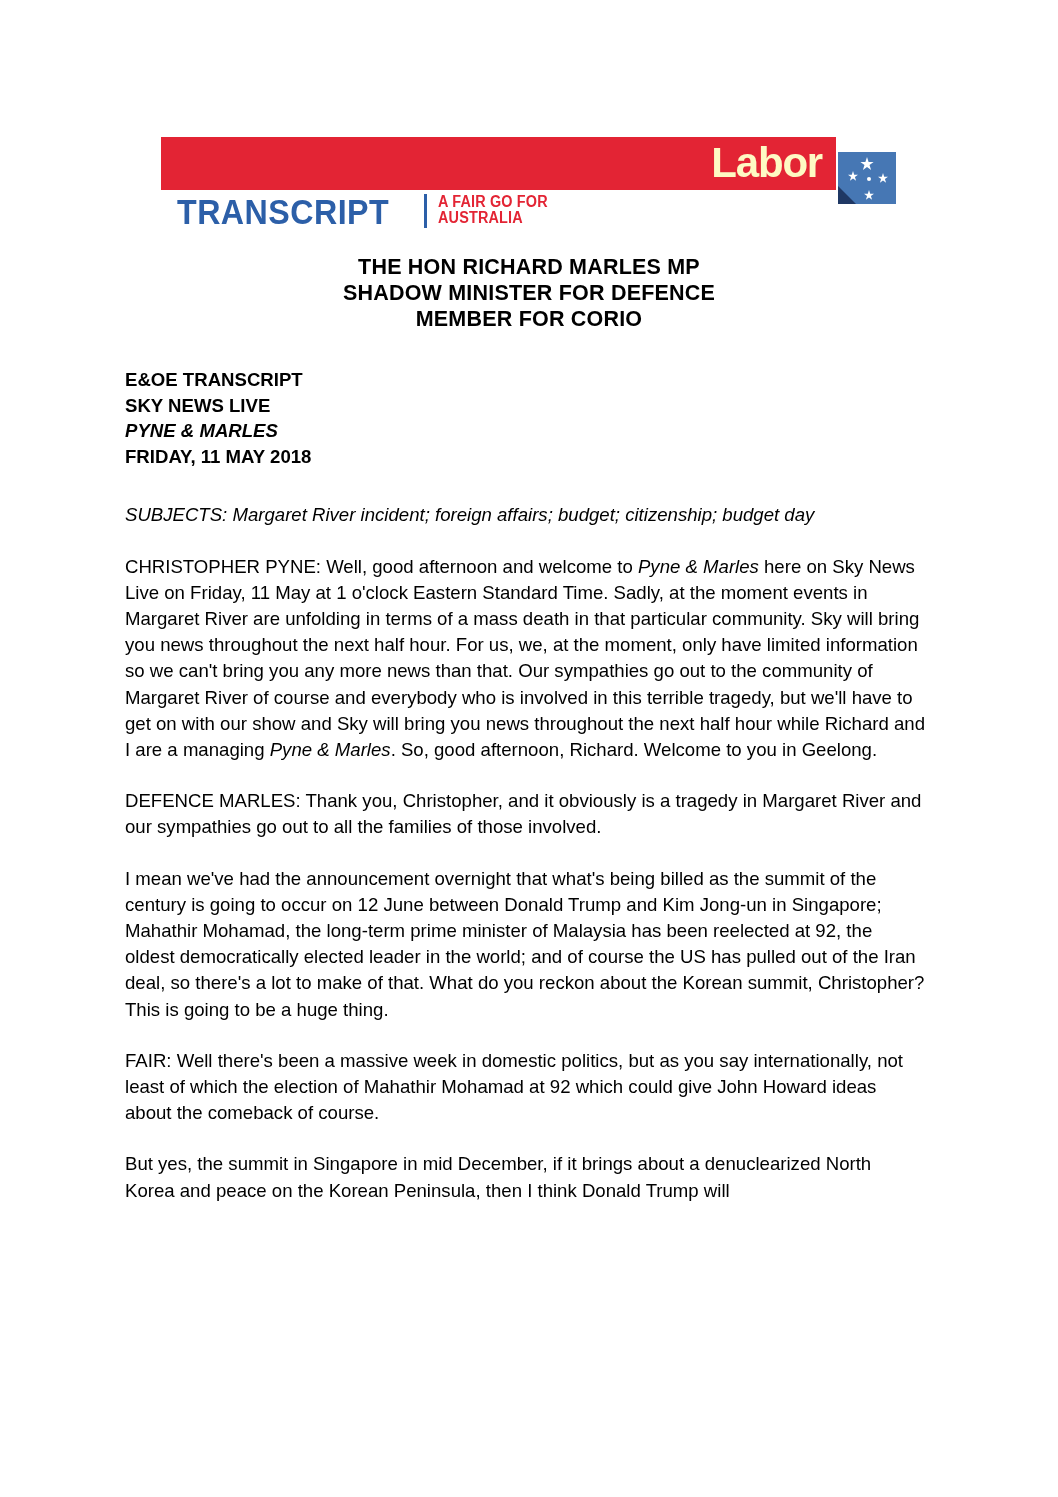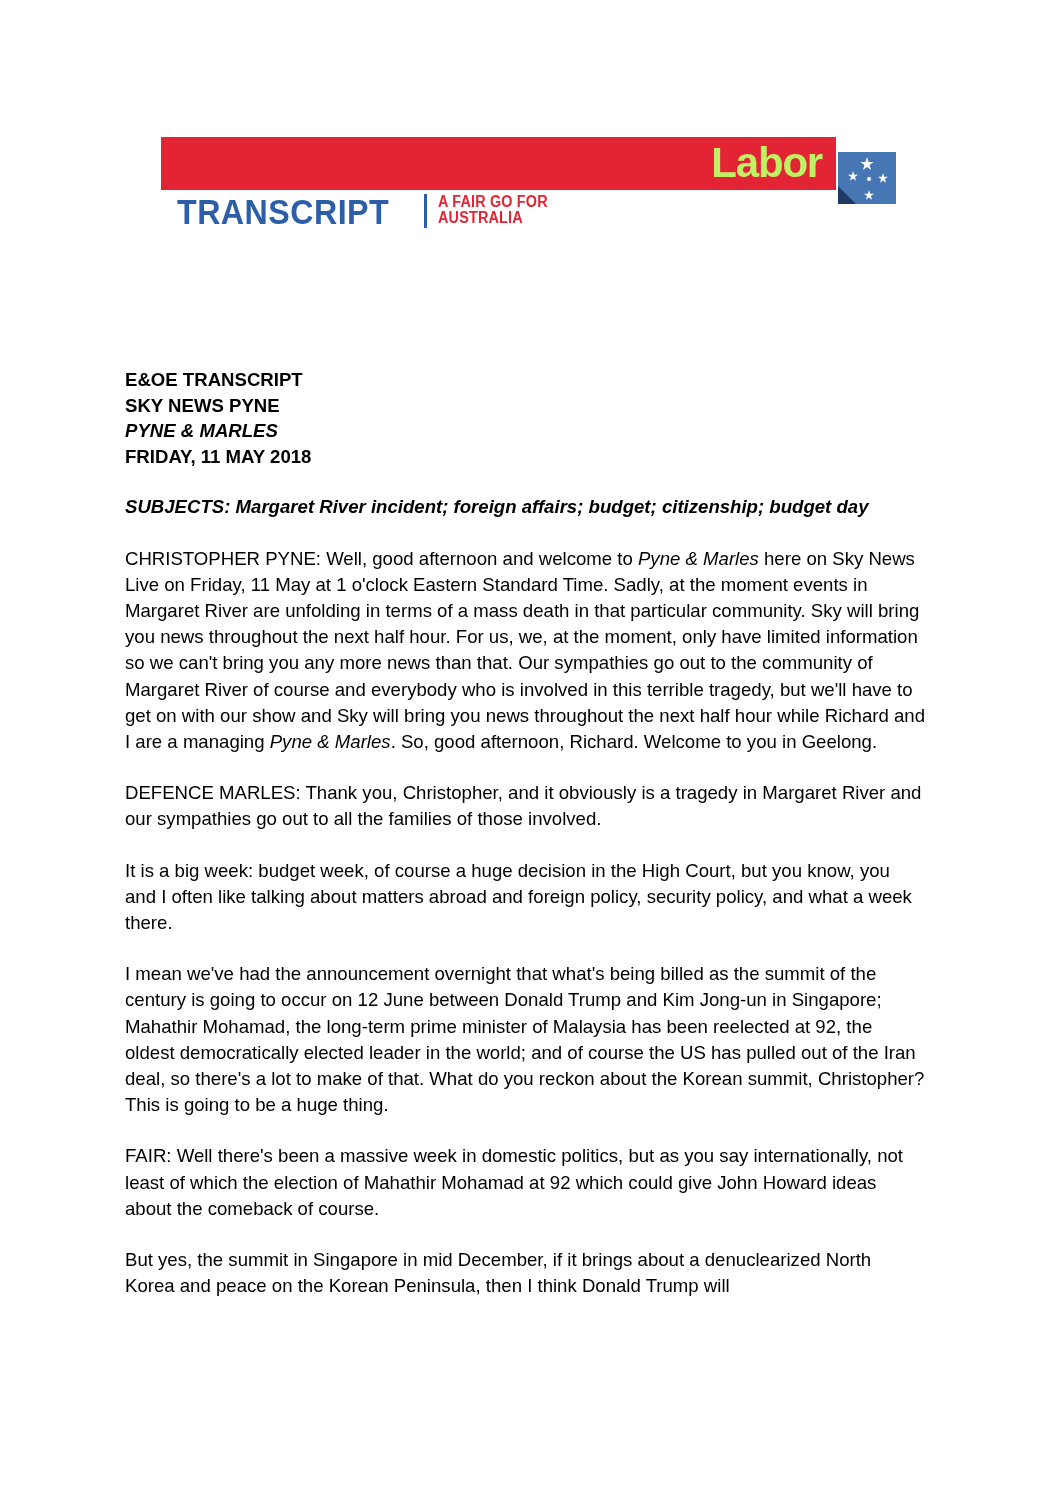--- a/index.html
+++ b/index.html
@@ -34,21 +34,21 @@
     top: 0;
     width: 675px;
     height: 53px;
     background: #E32434;
   }
   .labor-word {
     position: absolute;
     right: 14px;
     top: 50%;
     transform: translateY(-52%);
-    color: #bef264;
+    color: #fef9c3;
     font-family: "Liberation Sans", sans-serif;
     font-weight: bold;
     font-size: 42px;
     letter-spacing: -1.2px;
     line-height: 1;
   }
   .labor-flag {
     position: absolute;
     left: 677px;
     top: 15px;
@@ -116,23 +116,23 @@
   }
   .meta-block {
     font-weight: bold;
     line-height: 25.6px;
     margin-bottom: 0;
   }
   .meta-block .ital {
     font-style: italic;
   }
   .subjects {
-    font-weight: bold;
+    font-weight: normal;
     font-style: italic;
-    margin-top: 25px;
+    margin-top: 33px;
   }
   p.para {
     margin: 0 0 0 0;
     padding-top: 25px;
   }
   .spk {
     font-weight: normal;
   }
   .em {
     font-style: italic;
@@ -165,37 +165,41 @@
     <div class="transcript-line">
       <span class="transcript-word">TRANSCRIPT</span>
       <span class="divider-rule"></span>
       <span>
         <span class="tagline" style="display:block;">A FAIR GO FOR</span>
         <span class="tagline" style="display:block;">AUSTRALIA</span>
       </span>
     </div>
   </div>
 
+  <div class="title-block">
+    <div>THE HON RICHARD MARLES MP</div>
+    <div>SHADOW MINISTER FOR DEFENCE</div>
+    <div>MEMBER FOR CORIO</div>
+  </div>
 
   <div class="body-area">
 
     <div class="meta-block">
       <div>E&amp;OE TRANSCRIPT</div>
-      <div>SKY NEWS PYNE</div>
+      <div>SKY NEWS LIVE</div>
       <div class="ital">PYNE &amp; MARLES</div>
       <div>FRIDAY, 11 MAY 2018</div>
     </div>
 
     <div class="subjects">SUBJECTS: Margaret River incident; foreign affairs; budget; citizenship; budget day</div>
 
     <p class="para"><span class="spk">CHRISTOPHER PYNE:</span><span> Well, good afternoon and welcome to </span><span class="em">Pyne &amp; Marles</span><span> here on Sky News Live on Friday, 11 May at 1 o'clock Eastern Standard Time. Sadly, at the moment events in Margaret River are unfolding in terms of a mass death in that particular community. Sky will bring you news throughout the next half hour. For us, we, at the moment, only have limited information so we can't bring you any more news than that. Our sympathies go out to the community of Margaret River of course and everybody who is involved in this terrible tragedy, but we'll have to get on with our show and Sky will bring you news throughout the next half hour while Richard and I are a managing </span><span class="em">Pyne &amp; Marles</span><span>. So, good afternoon, Richard. Welcome to you in Geelong.</span></p>
 
     <p class="para"><span class="spk">DEFENCE MARLES:</span><span> Thank you, Christopher, and it obviously is a tragedy in Margaret River and our sympathies go out to all the families of those involved.</span></p>
 
-    <p class="para">It is a big week: budget week, of course a huge decision in the High Court, but you know, you and I often like talking about matters abroad and foreign policy, security policy, and what a week there.</p>
 
     <p class="para">I mean we've had the announcement overnight that what's being billed as the summit of the century is going to occur on 12 June between Donald Trump and Kim Jong-un in Singapore; Mahathir Mohamad, the long-term prime minister of Malaysia has been reelected at 92, the oldest democratically elected leader in the world; and of course the US has pulled out of the Iran deal, so there's a lot to make of that. What do you reckon about the Korean summit, Christopher? This is going to be a huge thing.</p>
 
     <p class="para"><span class="spk">FAIR:</span><span> Well there's been a massive week in domestic politics, but as you say internationally, not least of which the election of Mahathir Mohamad at 92 which could give John Howard ideas about the comeback of course.</span></p>
 
     <p class="para">But yes, the summit in Singapore in mid December, if it brings about a denuclearized North Korea and peace on the Korean Peninsula, then I think Donald Trump will</p>
 
   </div>
 </div>
 

